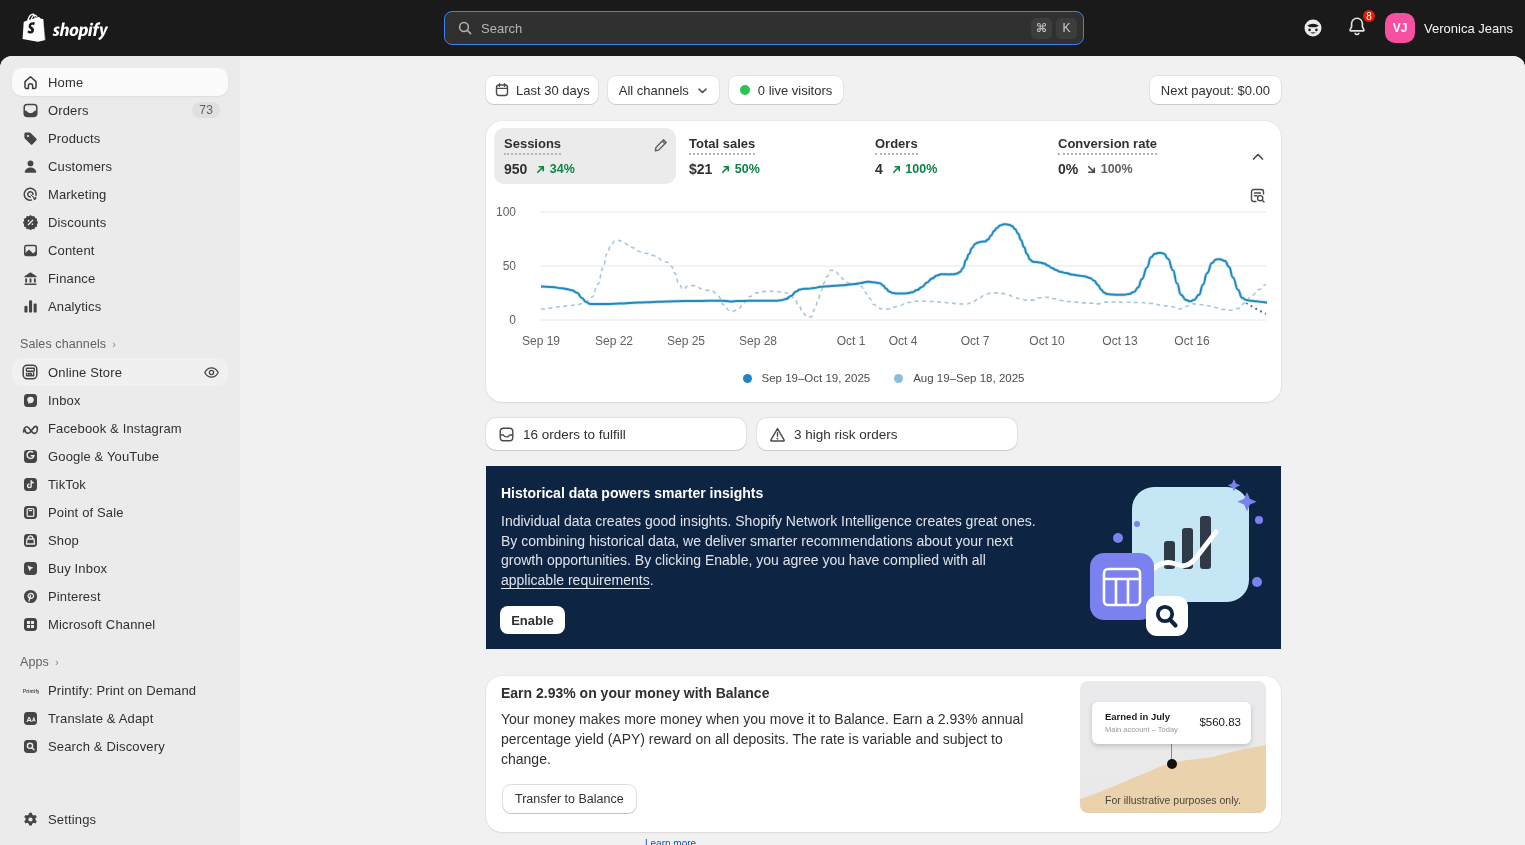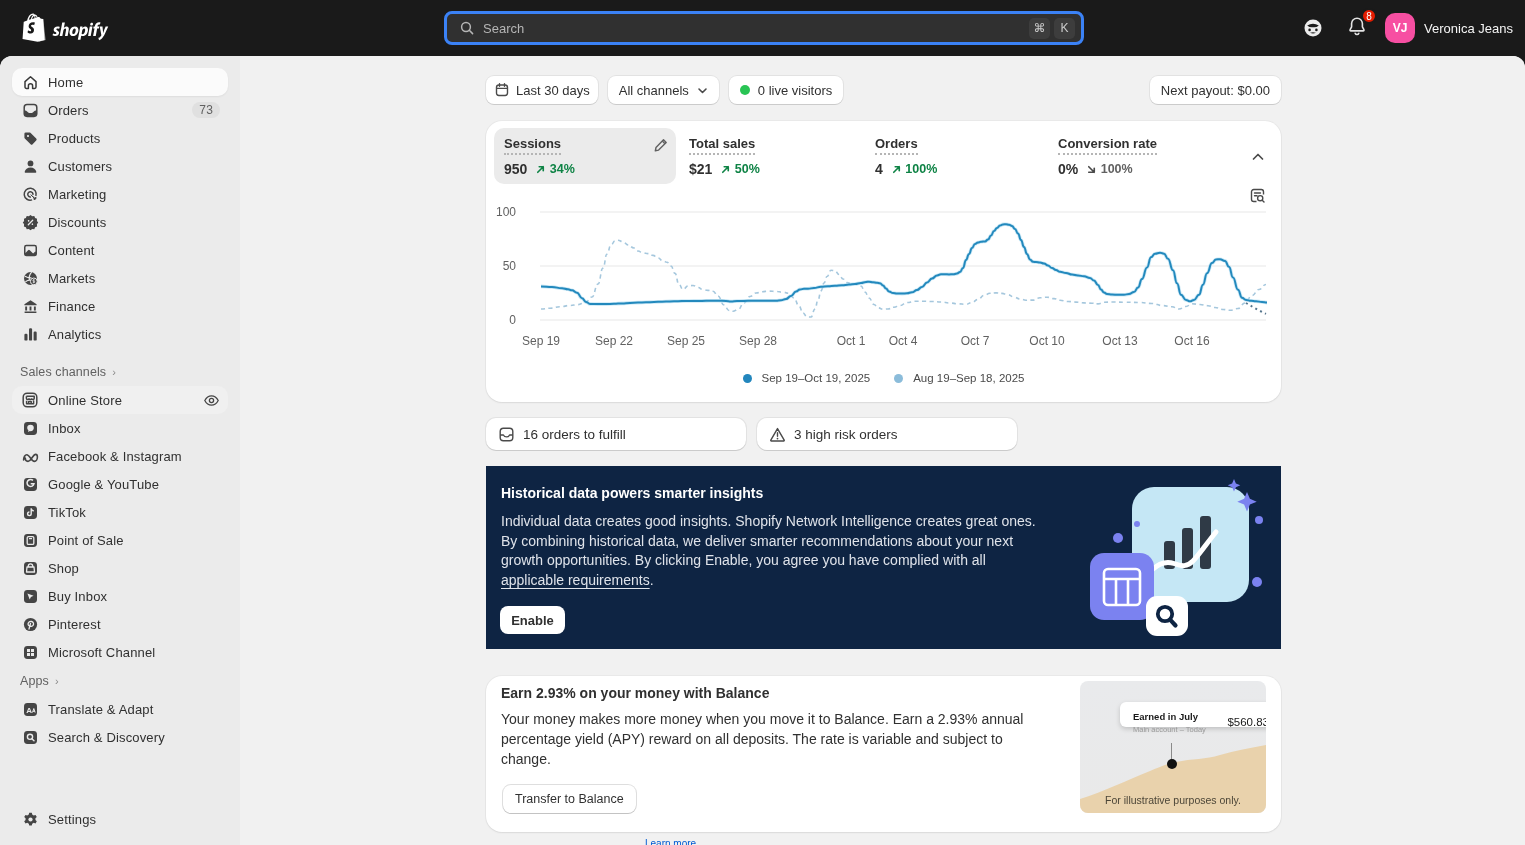--- a/index.html
+++ b/index.html
@@ -3,21 +3,21 @@
 <meta charset="utf-8">
 <style>
 * { margin:0; padding:0; box-sizing:border-box; }
 html,body { width:1525px; height:845px; overflow:hidden; background:#1a1a1a;
   font-family:"Liberation Sans", sans-serif; -webkit-font-smoothing:antialiased; }
 
 .topbar { position:absolute; left:0; top:0; width:1525px; height:56px; background:#1a1a1a; z-index:5; }
 .logo { position:absolute; left:20px; top:13px; display:flex; align-items:center; }
 .logo svg { display:block; }
 .searchbox { position:absolute; left:444px; top:11px; width:640px; height:34px;
-  background:#303030; border:3px solid #3b82f6; border-radius:8px; display:flex; align-items:center; }
+  background:#303030; border:1px solid #3b82f6; border-radius:8px; display:flex; align-items:center; }
 .searchbox .mag { margin-left:12px; }
 .searchbox .ph { color:#b5b5b5; font-size:13px; margin-left:8px; flex:1; }
 .kbd { width:21px; height:21px; background:#3d3d3d; border-radius:5px; color:#cccccc;
   font-size:12px; display:flex; align-items:center; justify-content:center; margin-right:4px; }
 .kbd.last { margin-right:6px; }
 .tb-right { position:absolute; right:12px; top:0; height:56px; display:flex; align-items:center; }
 .bellwrap { position:relative; margin-left:23px; }
 .badge8 { position:absolute; top:-7px; right:-9px; background:#e51c00; color:#fff; font-size:10px;
   min-width:16px; height:16px; border-radius:8px; display:flex; align-items:center; justify-content:center;
   border:2px solid #1a1a1a; padding:0 2px; }
@@ -89,22 +89,22 @@
 .balance { position:absolute; left:0; top:620px; width:795px; height:156px; }
 .balance h3 { position:absolute; left:15px; top:9px; font-size:14px; font-weight:700; color:#303030; }
 .balance p { position:absolute; left:15px; top:33px; width:560px; font-size:14px; line-height:20px; color:#303030; }
 .transfer { position:absolute; left:17px; top:109px; height:28px; padding:0 12px; background:#fff;
   border-radius:8px; display:flex; align-items:center; font-size:12.5px; font-weight:400; color:#303030;
   box-shadow:0 1px 0 rgba(0,0,0,.12), 0 0 0 1px rgba(0,0,0,.13); }
 .learn { position:absolute; left:159px; top:109px; height:28px; display:flex; align-items:center;
   font-size:10px; color:#005bd3;margin-top:44px; }
 .illus2 { position:absolute; left:594px; top:5px; width:186px; height:132px; border-radius:8px;
   overflow:hidden; background:linear-gradient(180deg,#e9eaec 0%,#e9e9e9 100%); }
-.minicard { position:absolute; left:12px; top:21px; width:159px; height:25px; background:#fff; border-radius:6px;
-  box-shadow:0 2px 5px rgba(0,0,0,.18);margin-left:28px; }
+.minicard { position:absolute; left:12px; top:21px; width:159px; height:42px; background:#fff; border-radius:6px;
+  box-shadow:0 2px 5px rgba(0,0,0,.18); }
 .minicard .a { position:absolute; left:13px; top:9px; font-size:9.5px; font-weight:700; color:#1a1a1a; }
 .minicard .b { position:absolute; left:13px; top:23px; font-size:7.5px; color:#9a9a9a; }
 .minicard .c { position:absolute; right:10px; top:14px; font-size:11.5px; color:#1a1a1a; }
 .ill2note { position:absolute; left:0; bottom:7px; width:100%; text-align:center; font-size:10.5px; color:#4c4638; font-weight:500;}
 </style>
 </head>
 <body>
 
 <div class="topbar">
   <div class="logo">
@@ -220,31 +220,20 @@
           <span class="ic">
             <svg width="17" height="17" viewBox="0 0 17 17" fill="#454545">
               <path d="M2 5.2 a2.4 2.4 0 0 1 2.4-2.4 h8.2 a2.4 2.4 0 0 1 2.4 2.4 v6.6 a2.4 2.4 0 0 1 -2.4 2.4 h-8.2 a2.4 2.4 0 0 1 -2.4-2.4 z M3.5 10.9 l2.6-2.6 a1.2 1.2 0 0 1 1.7 0 l3.3 3.3 1.9-1.9 a1.2 1.2 0 0 1 .5-.3 v-4.2 a.9.9 0 0 0 -.9-.9 h-8.2 a.9.9 0 0 0 -.9.9 z"></path>
               <circle cx="11" cy="6.4" r="1" fill="#ebebeb"></circle>
             </svg>
           </span>
           <span class="lbl">Content</span>
         </div>
         <div class="nav-item ">
           <span class="ic">
-            <svg width="17" height="17" viewBox="0 0 17 17">
-              <circle cx="8.5" cy="8.5" r="6.5" fill="#454545"></circle>
-              <path d="M3 6.2 c2.2 1.3 4.3 1.8 6.5 1.6 M3.4 11.8 c2.6-1.8 5-2 7.2-1 M9.6 2.2 c-2.3 2.6-2.8 5.2-2.2 7.8" stroke="#ebebeb" stroke-width="1.2" fill="none"></path>
-              <circle cx="11.8" cy="11.4" r="3.4" fill="#454545" stroke="#ebebeb" stroke-width="1"></circle>
-              <path d="M11.8 9.6 v3.6 M10.7 12.2 c.4.5 1.8.6 2.1-.1 .2-.6-.4-.9-1-1 -.6-.1-1.2-.4-1-1 .2-.7 1.5-.6 1.9-.1" stroke="#ebebeb" stroke-width=".8" fill="none"></path>
-            </svg>
-          </span>
-          <span class="lbl">Markets</span>
-        </div>
-        <div class="nav-item ">
-          <span class="ic">
             <svg width="17" height="17" viewBox="0 0 17 17" fill="#454545">
               <path d="M2.4 6.2 L8.5 2.2 l6.1 4 v1 h-12.2 z M3.2 8.4 h1.9 v4 h-1.9 z M7.55 8.4 h1.9 v4 h-1.9 z M11.9 8.4 h1.9 v4 h-1.9 z M2.6 13.6 h11.8 v1.3 h-11.8 z"></path>
             </svg>
           </span>
           <span class="lbl">Finance</span>
         </div>
         <div class="nav-item ">
           <span class="ic">
             <svg width="17" height="17" viewBox="0 0 17 17" fill="#454545">
               <rect x="2.4" y="7.8" width="3.1" height="6.8" rx="1.2"></rect>
@@ -345,21 +334,29 @@
         </div>
         <div class="nav-item ">
           <span class="ic">
             <svg width="17" height="17" viewBox="0 0 17 17">
               <rect x="2" y="2" width="13" height="13" rx="3.4" fill="#454545"></rect>
               <path d="M5 5 h3 v3 h-3 z M9 5 h3 v3 h-3 z M5 9 h3 v3 h-3 z M9 9 h3 v3 h-3 z" fill="#ebebeb"></path>
             </svg>
           </span>
           <span class="lbl">Microsoft Channel</span>
         </div>
-        <div class="sec-hd" style="margin-top:1px">Apps<span class="chev">›</span></div>
+        <div class="sec-hd" style="margin-top:10px">Apps<span class="chev">›</span></div>
+        <div class="nav-item ">
+          <span class="ic">
+            <svg width="17" height="17" viewBox="0 0 17 17">
+              <text x="1" y="11" font-size="4.5" font-family="Liberation Sans" font-weight="bold" fill="#454545">Printify</text>
+            </svg>
+          </span>
+          <span class="lbl">Printify: Print on Demand</span>
+        </div>
         <div class="nav-item ">
           <span class="ic">
             <svg width="17" height="17" viewBox="0 0 17 17">
               <rect x="2" y="2" width="13" height="13" rx="3.4" fill="#454545"></rect>
               <text x="4.3" y="11.5" font-size="8" font-family="Liberation Sans" font-weight="bold" fill="#ebebeb">A</text>
               <path d="M10.5 11.5 l1.3-4 1.3 4 m-2.2-1.2 h1.9" stroke="#ebebeb" stroke-width="1" fill="none"></path>
             </svg>
           </span>
           <span class="lbl">Translate &amp; Adapt</span>
         </div>

